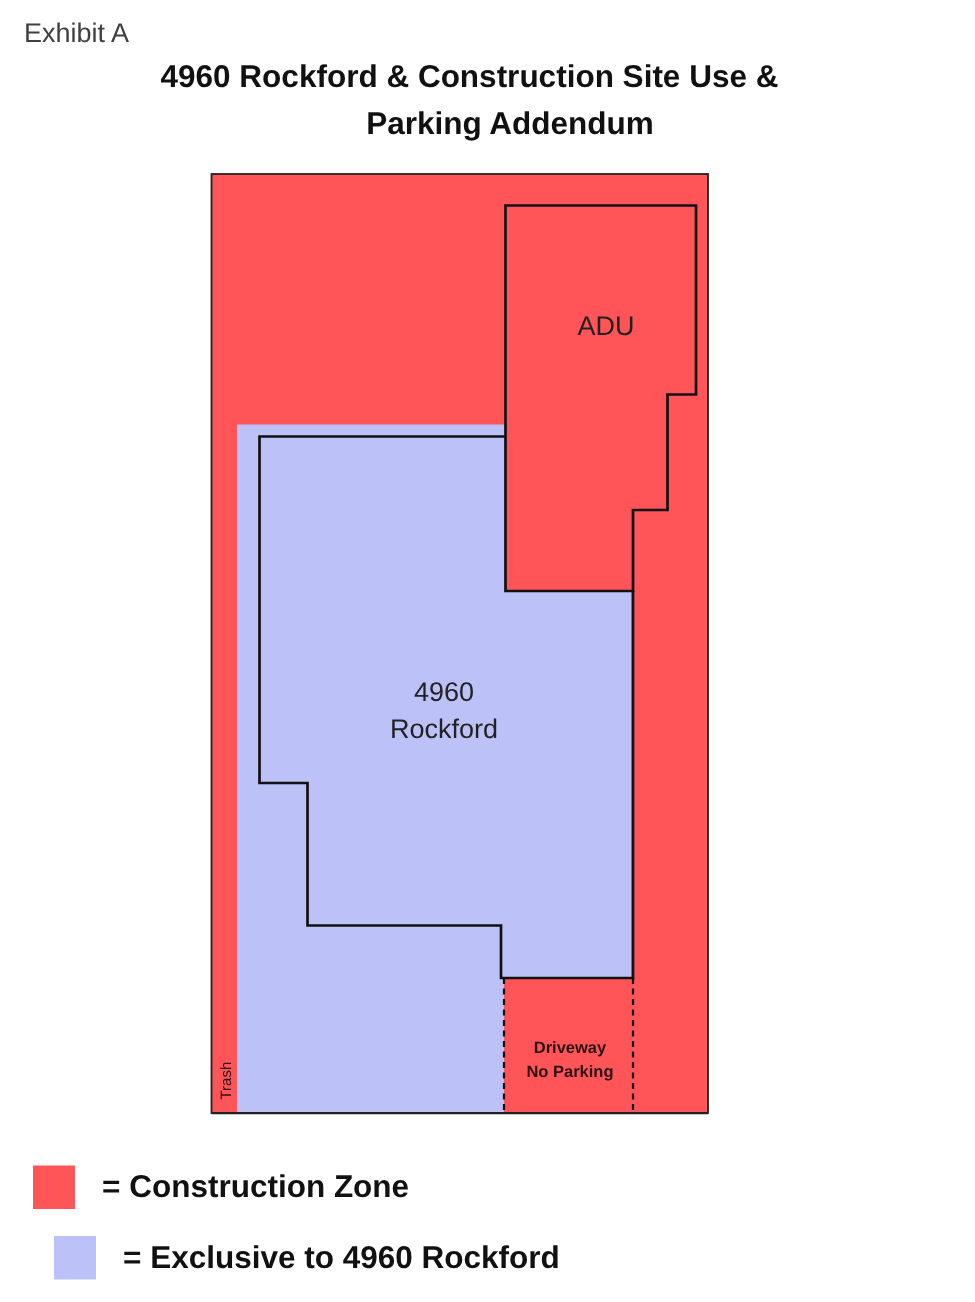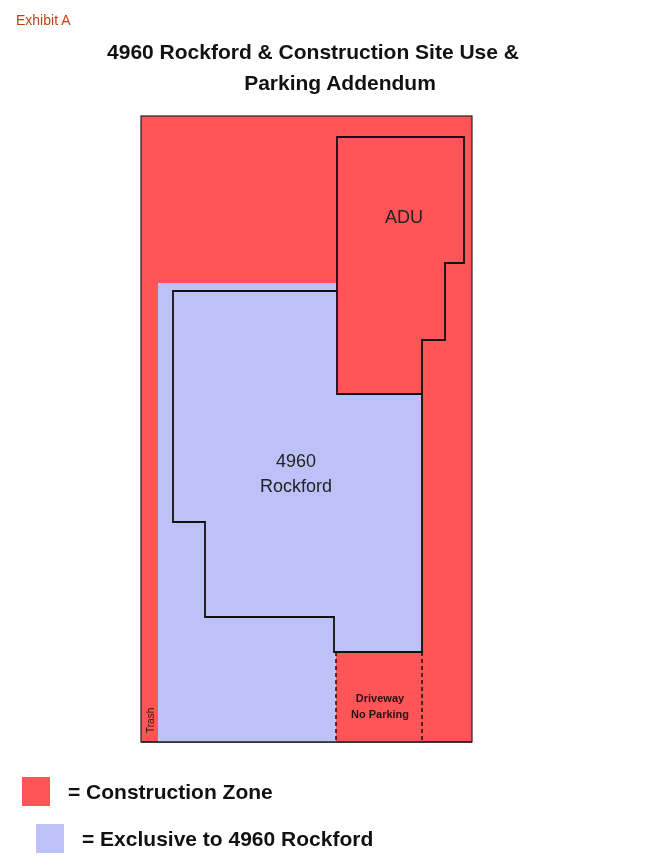--- a/index.html
+++ b/index.html
@@ -1,17 +1,17 @@
 <!DOCTYPE html>
 <html><head>
 <meta charset="utf-8">
 <style>
   html, body { margin:0; padding:0; background:#ffffff; }
   body { width:650px; height:868px; position:relative; overflow:hidden; font-family:"Liberation Sans", sans-serif; color:#111; }
-  .exhibit { position:absolute; left:16px; top:12px; font-size:14px; font-weight:400; color:#c2410c; }
+  .exhibit { position:absolute; left:16px; top:12px; font-size:18px; font-weight:400; color:#404040; }
   .title { position:absolute; left:0; width:626px; text-align:center; font-size:21px; font-weight:700; color:#111; }
   .t1 { top:40px; }
   .t2 { top:71px;margin-left:27px; }
   svg.map { position:absolute; left:0; top:0; }
   .legend-row { position:absolute; left:22px; display:flex; align-items:center; }
   .swatch { width:28px; height:29px; }
   .legend-label { margin-left:18px; font-size:21px; font-weight:700; color:#111; }
 </style>
 </head>
 <body>

